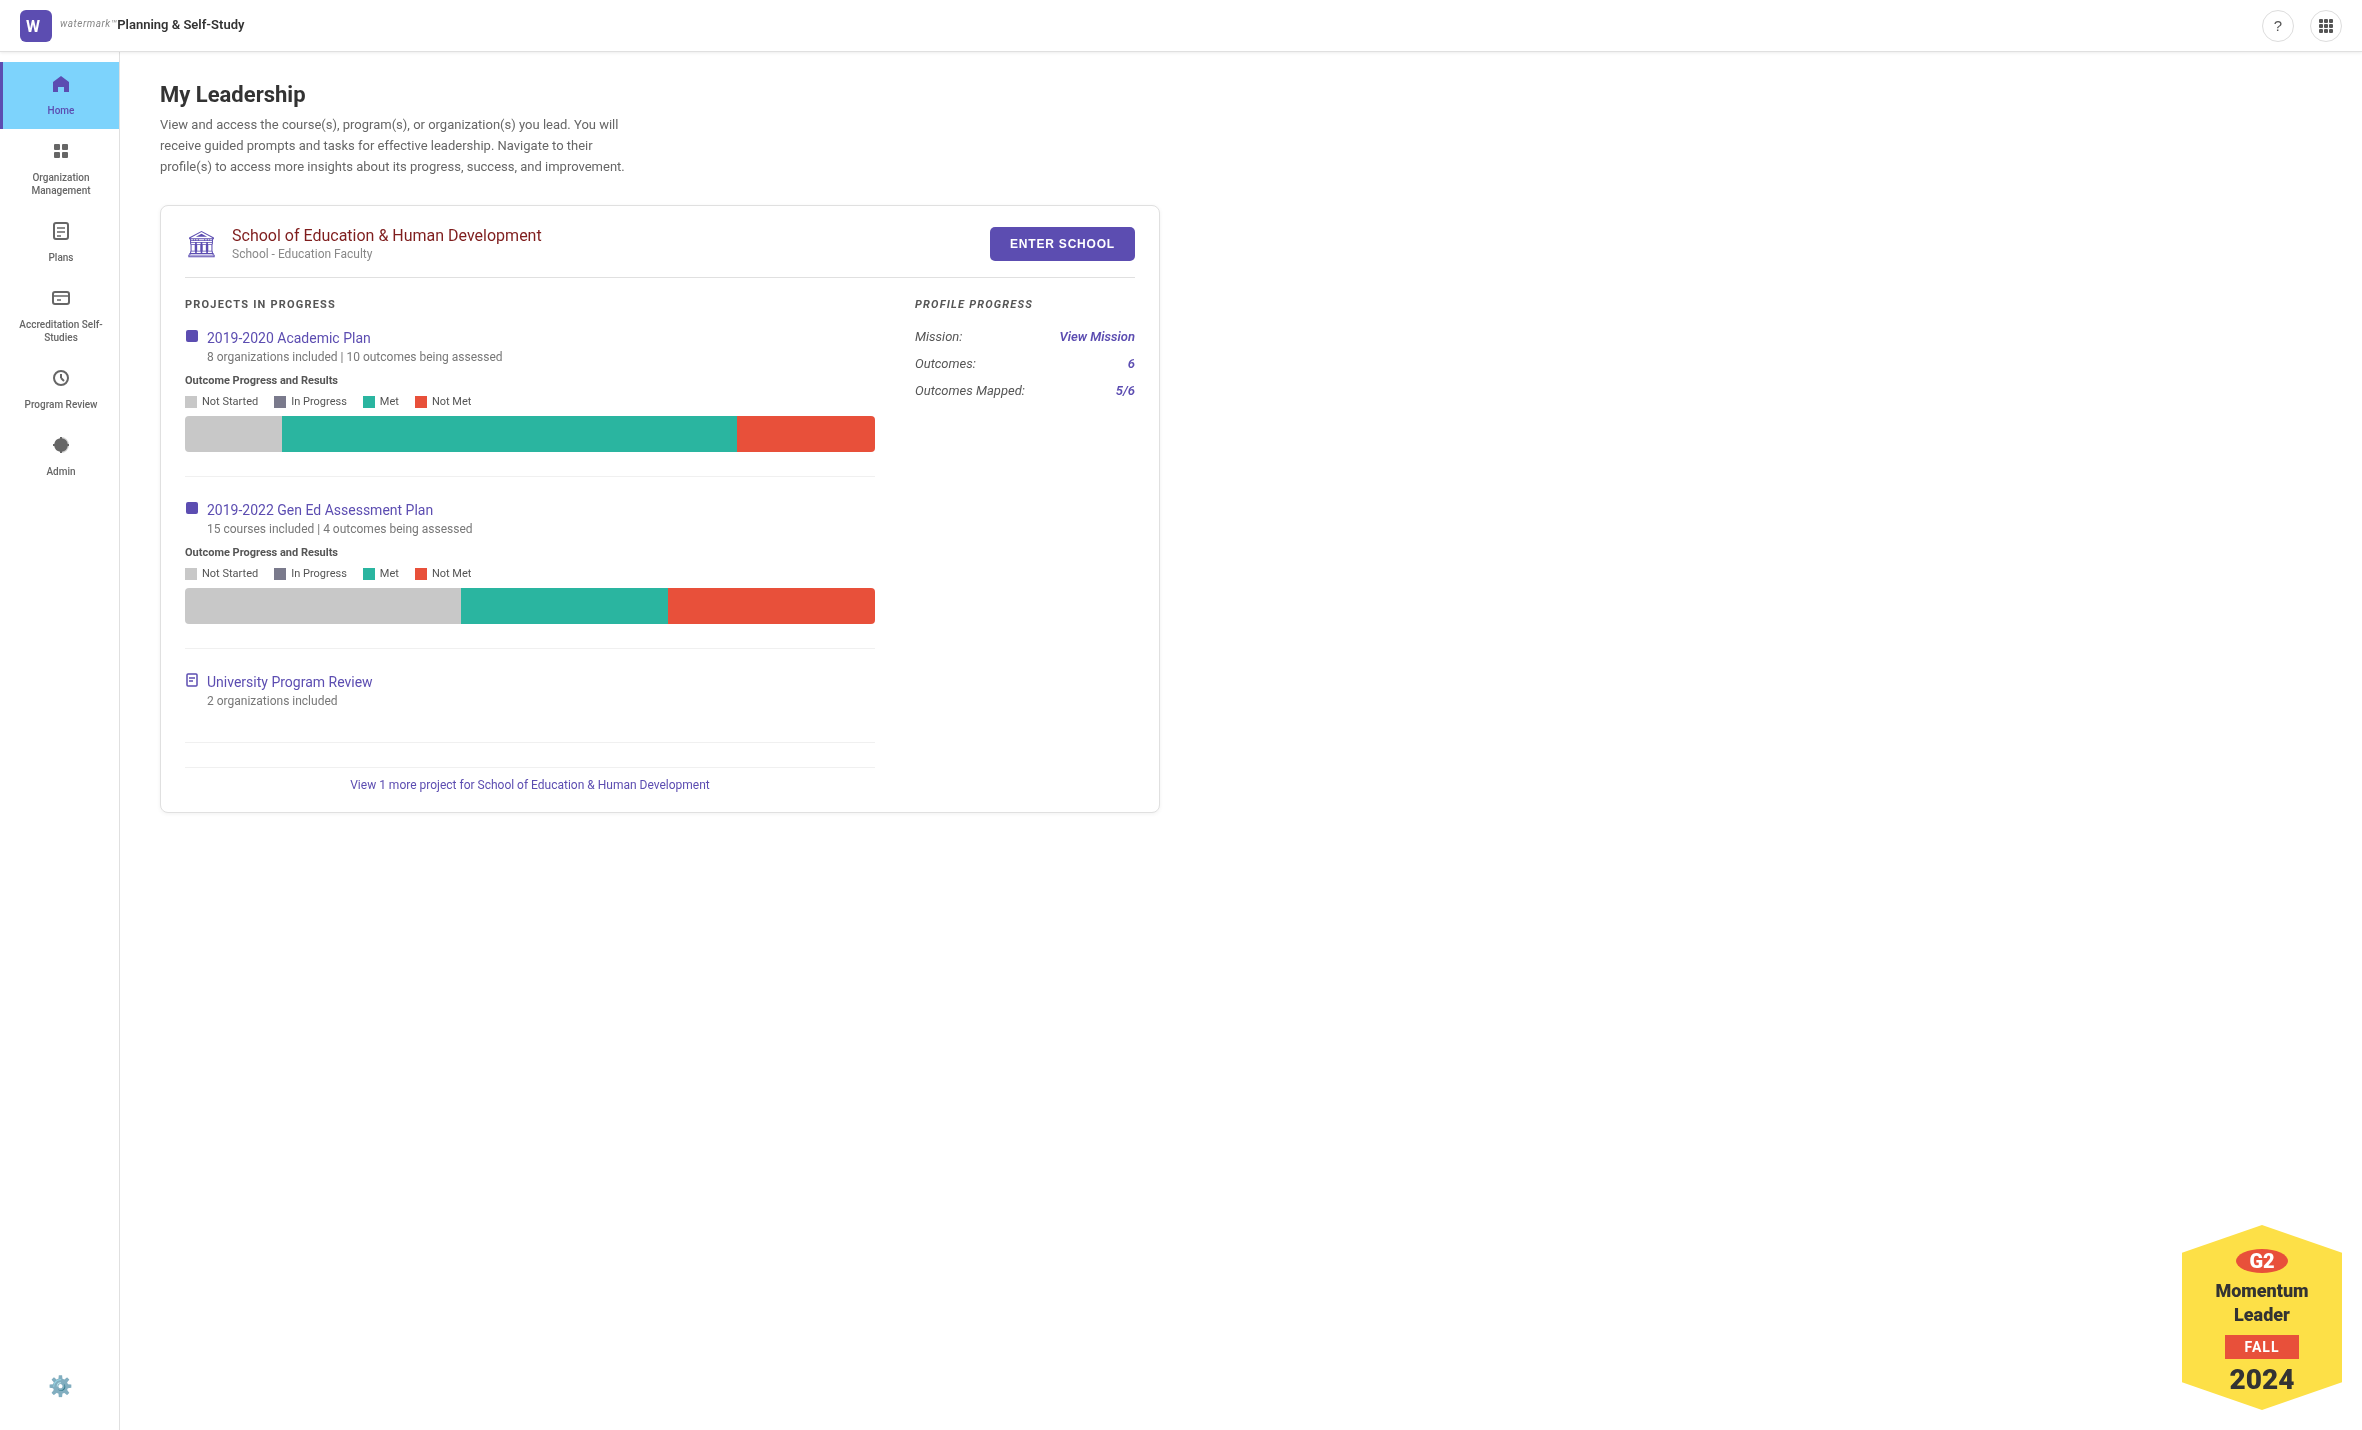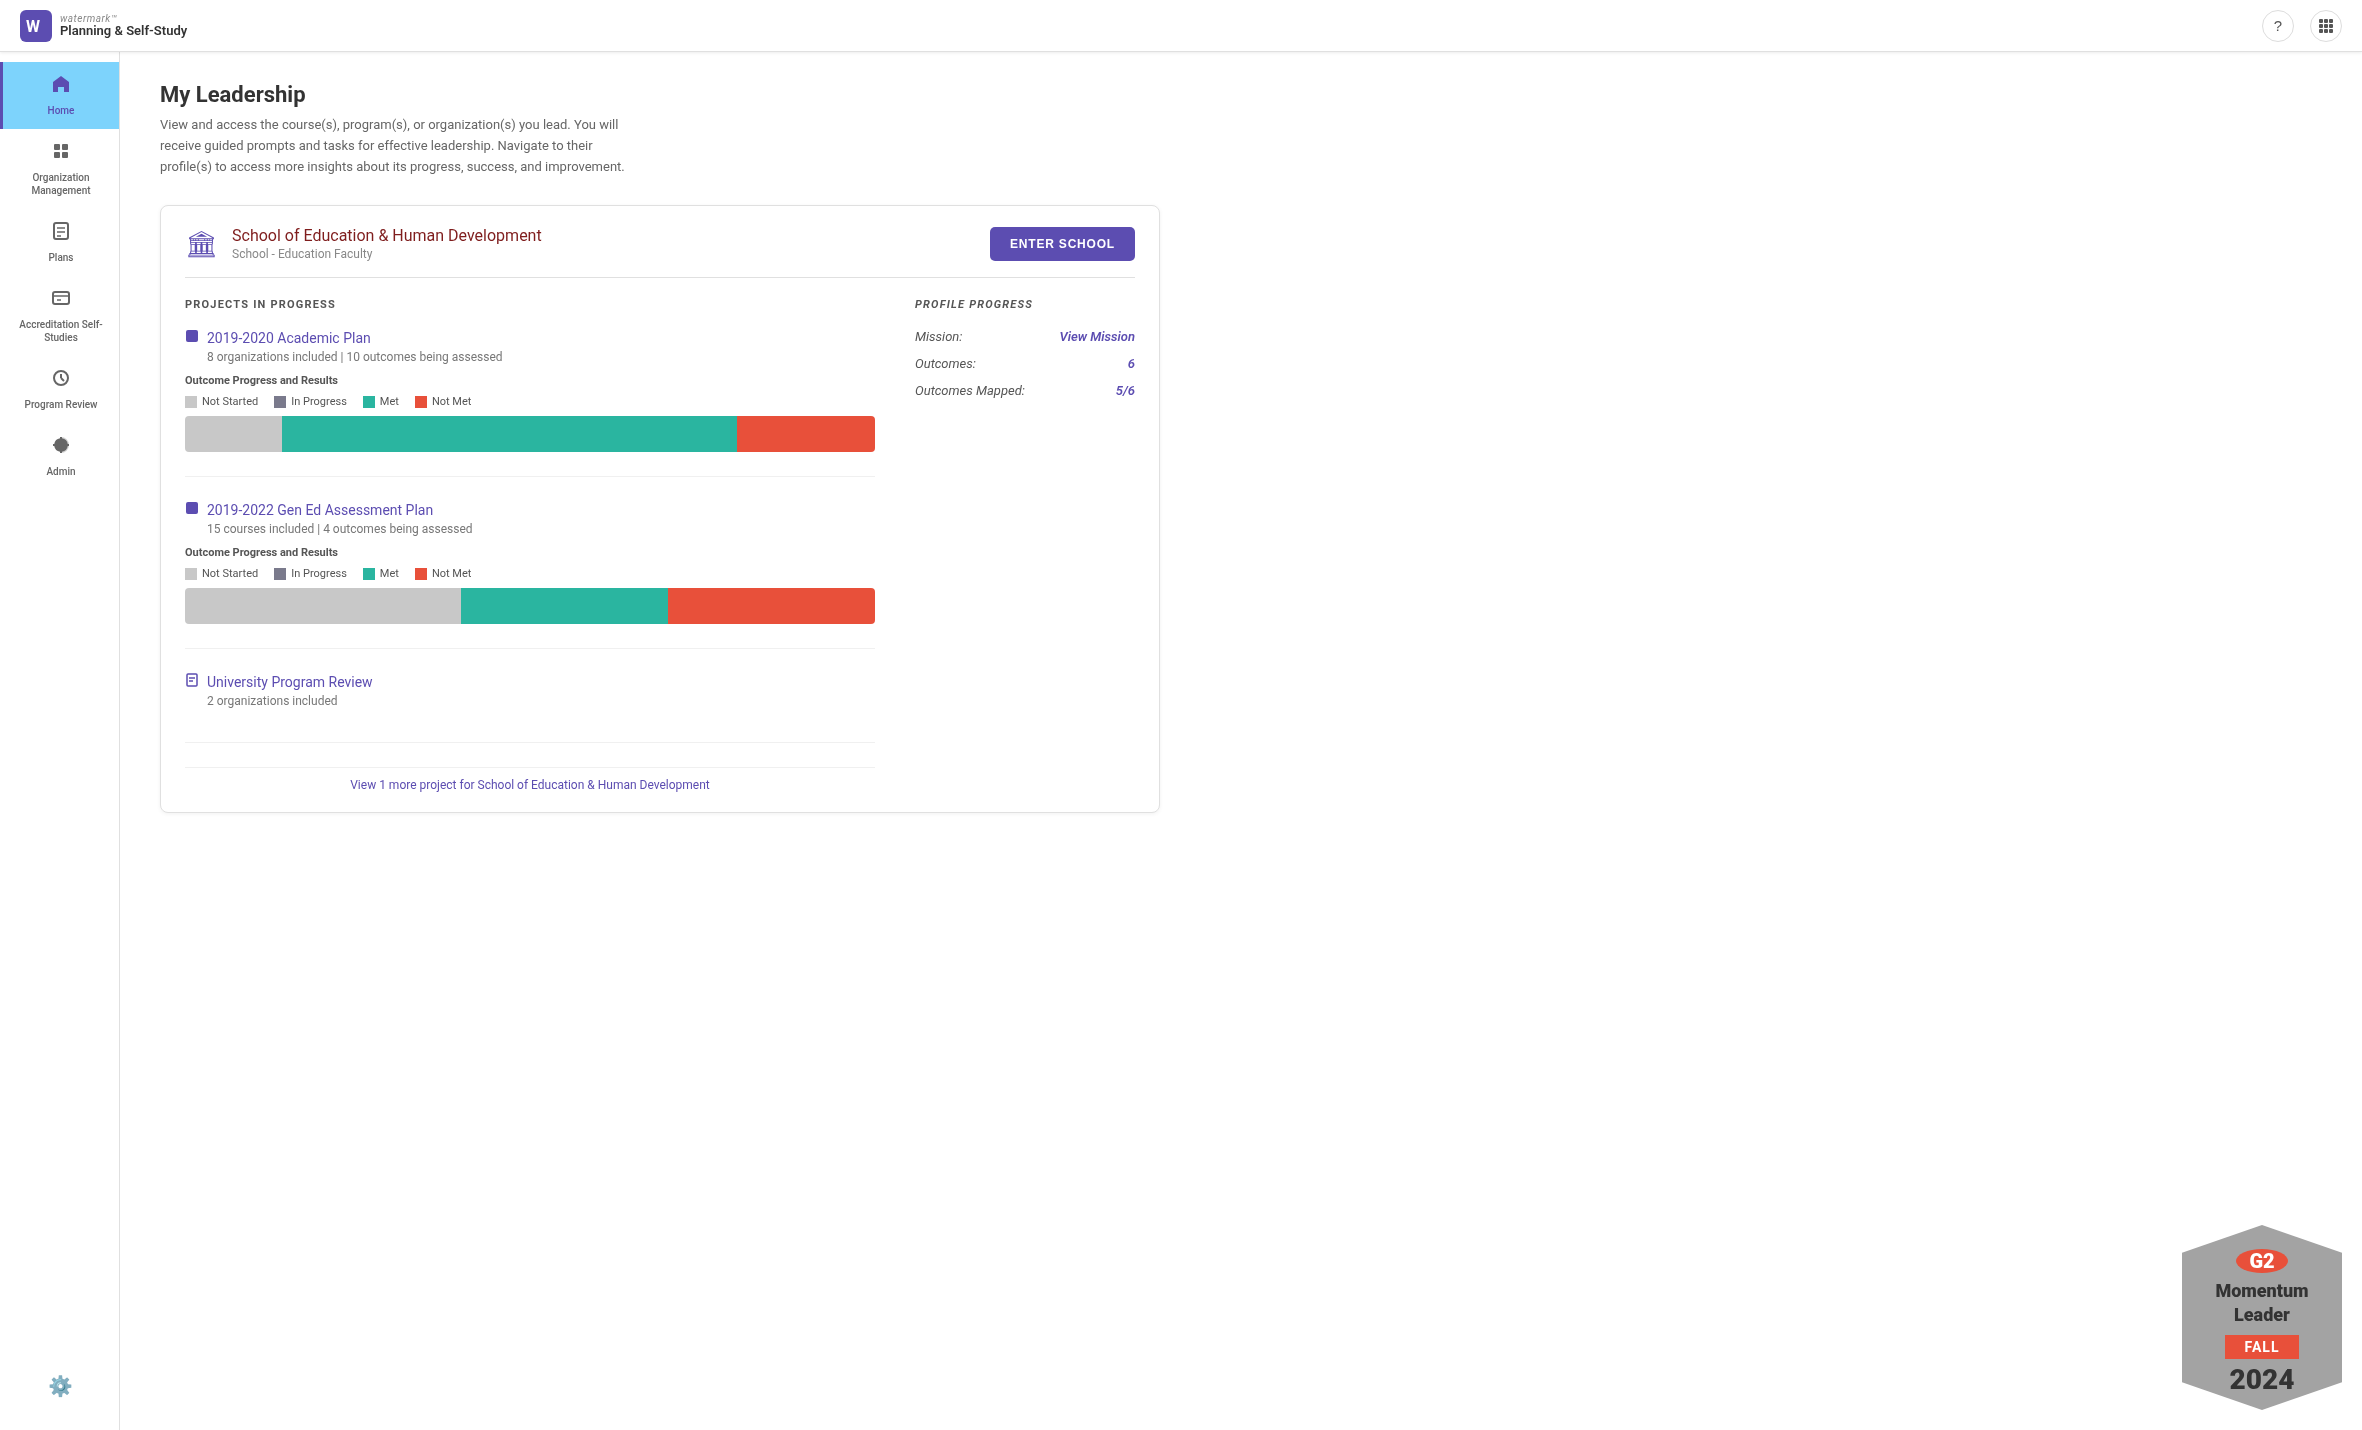--- a/index.html
+++ b/index.html
@@ -22,21 +22,21 @@
       display: flex;
       align-items: center;
       gap: 8px;
     }
     .logo-icon {
       width: 32px;
       height: 32px;
     }
     .logo-text {
       display: flex;
-      flex-direction: column;
+      flex-direction: row;
       line-height: 1.1;
     }
     .logo-brand {
       font-size: 10px;
       color: #888;
       font-style: italic;
       letter-spacing: 0.5px;
     }
     .logo-product {
       font-size: 13px;
@@ -313,21 +313,21 @@
     
     .g2-badge {
       position: fixed;
       bottom: 20px;
       right: 20px;
       width: 160px;
       user-select: none;
       z-index: 100;
     }
     .g2-badge-inner {
-      background: #a3a3a3;
+      background: #fde047;
       clip-path: polygon(50% 0%, 100% 15%, 100% 85%, 50% 100%, 0% 85%, 0% 15%);
       width: 160px;
       height: 185px;
       display: flex;
       flex-direction: column;
       align-items: center;
       justify-content: center;
       gap: 4px;
       padding: 30px 10px 20px;
     }

